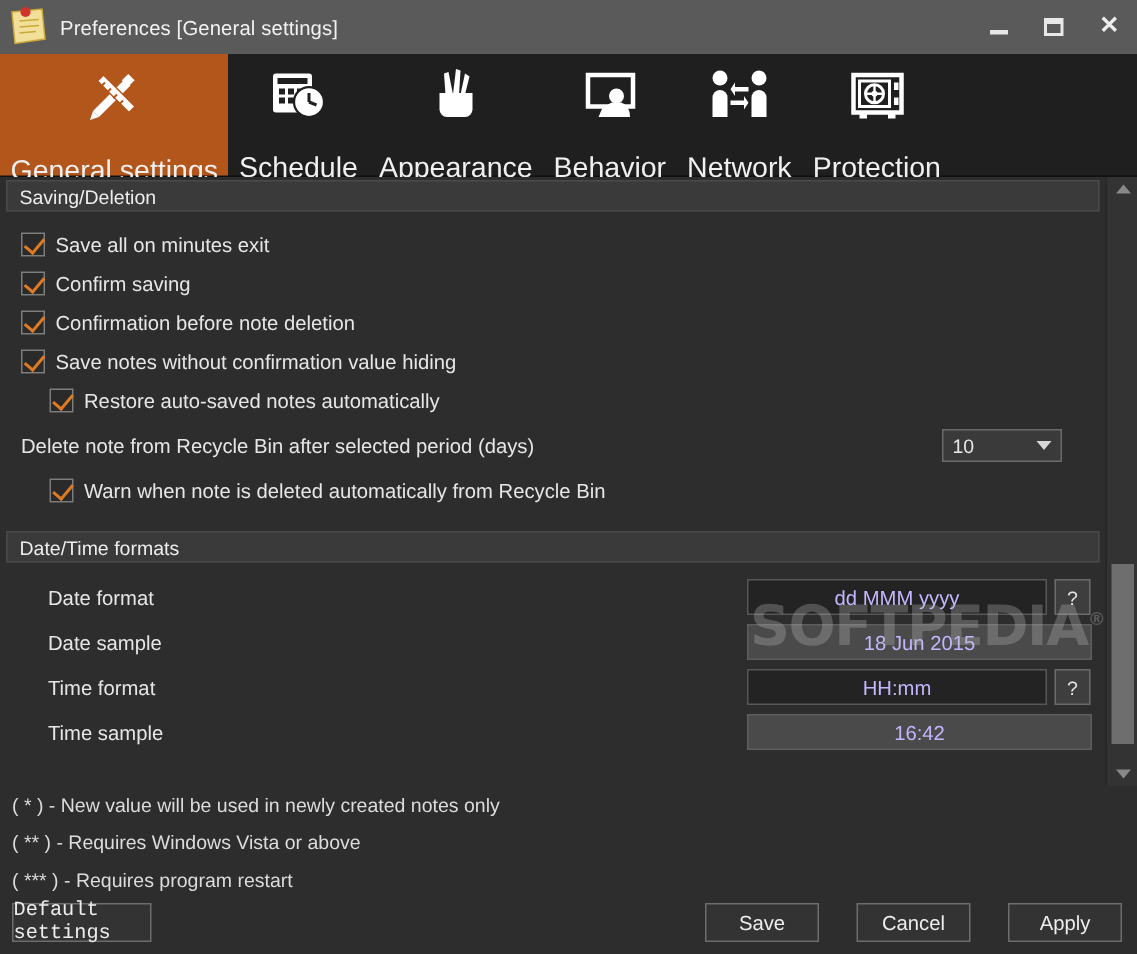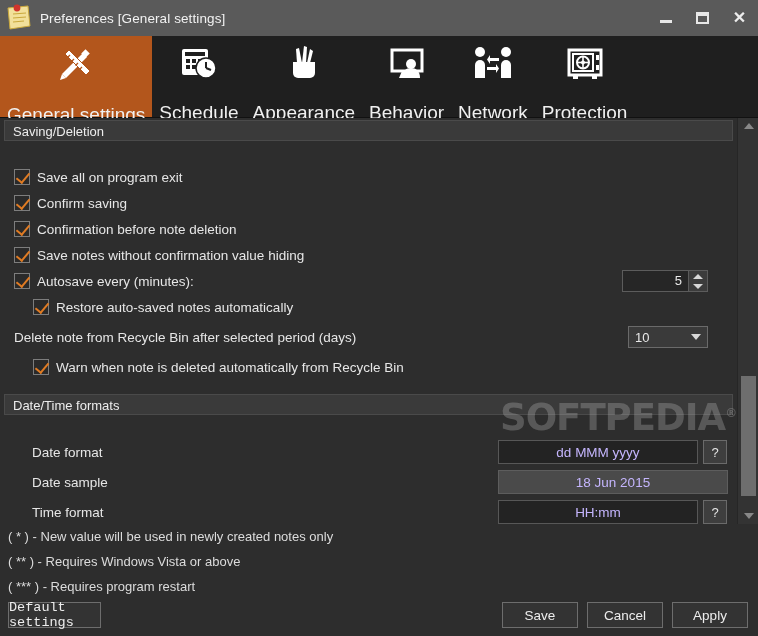--- a/index.html
+++ b/index.html
@@ -46,21 +46,21 @@
   .tab-label { color: #f0f0f0; font-size: 19px; margin-top: 17px; white-space: nowrap; }
 
   
   .content-wrap { position: relative; height: 406px; background: #2d2d2d; display: flex; }
   .content {
     flex: 1 1 auto; position: relative; overflow: hidden; background: #2d2d2d;
   }
   .section-header {
     background: #3a3a3a; color: #ededed; font-size: 13px;
     height: 21px; line-height: 21px; padding-left: 8px;
-    margin: 2px 4px 16px 4px; border: 1px solid #4a4a4a;
+    margin: 2px 4px 2px 4px; border: 1px solid #4a4a4a;
   }
   .row { position: relative; height: 26px; }
   .chk-row { display: flex; align-items: center; height: 26px; }
   .chk {
     width: 16px; height: 16px; flex: 0 0 auto;
     border: 1px solid #7d7d7d; background: #2a2a2a;
     position: relative; margin-right: 7px;
   }
   .chk::after {
     content: ""; position: absolute; left: 4px; top: 0px;
@@ -135,21 +135,21 @@
 
   
   .footer { position: relative; height: 112px; background: #2d2d2d; }
   .note { color: #dcdcdc; font-size: 13px; padding-left: 8px; height: 25px; line-height: 25px; }
   .btn {
     background: #333333; border: 1px solid #6d6d6d; color: #ededed;
     font-size: 13.5px; height: 26px; display: inline-flex;
     align-items: center; justify-content: center; cursor: default;
   }
   .default-btn { position: absolute; left: 8px; bottom: 8px; width: 93px; font-family: Liberation Mono, monospace; }
-  .action-btns { position: absolute; right: 10px; bottom: 8px; display: flex; gap: 9px; }
+  .action-btns { position: absolute; right: 10px; bottom: 8px; display: flex; gap: 25px; }
   .action-btns .btn { width: 76px; }
 
   
   .watermark {
     position: absolute; left: 500px; top: 396px;
     font-family: "DejaVu Sans", sans-serif;
     font-size: 37px; font-weight: bold; letter-spacing: -1px;
     color: rgba(190,190,190,0.30); pointer-events: none; user-select: none;
     white-space: nowrap;
   }
@@ -291,51 +291,38 @@
 
   <div class="content-wrap">
     <div class="content">
 
       <div class="section-header">Saving/Deletion</div>
 
       <div style="height:7px"></div>
 
       <div class="chk-row indent-1">
         <span class="chk"></span>
-        <span class="lbl">Save all on program exit</span>
+        <span class="lbl">Save all on minutes exit</span>
       </div>
 
       <div class="chk-row indent-1">
         <span class="chk"></span>
         <span class="lbl">Confirm saving</span>
       </div>
 
       <div class="chk-row indent-1">
         <span class="chk"></span>
         <span class="lbl">Confirmation before note deletion</span>
       </div>
 
       <div class="chk-row indent-1">
         <span class="chk"></span>
         <span class="lbl">Save notes without confirmation value hiding</span>
       </div>
 
-      <div class="row">
-        <div class="chk-row indent-1">
-          <span class="chk"></span>
-          <span class="lbl">Autosave every (minutes):</span>
-        </div>
-        <div class="spinner">
-          <div class="spin-val">5</div>
-          <div class="spin-btns">
-            <span class="tri-up"></span>
-            <span class="tri-dn"></span>
-          </div>
-        </div>
-      </div>
 
       <div class="chk-row indent-2">
         <span class="chk"></span>
         <span class="lbl">Restore auto-saved notes automatically</span>
       </div>
 
       <div style="height:4px"></div>
 
       <div class="row">
         <div class="plain-row">

